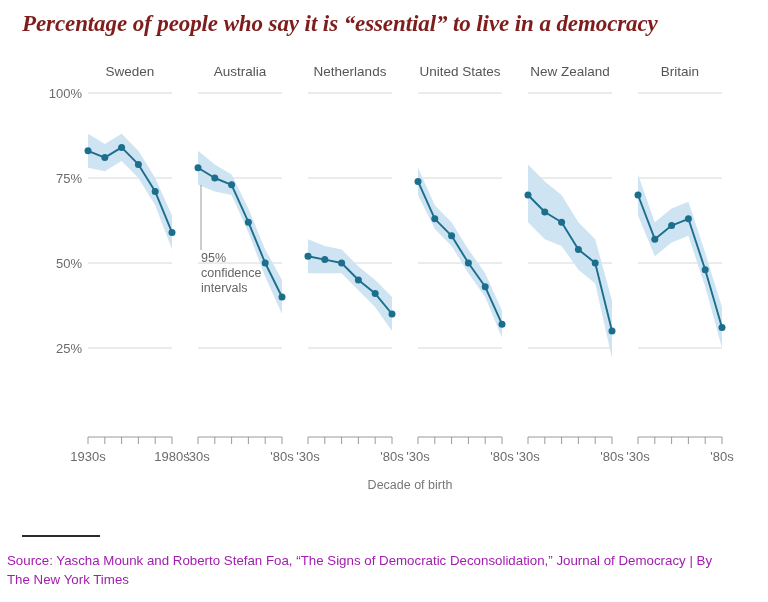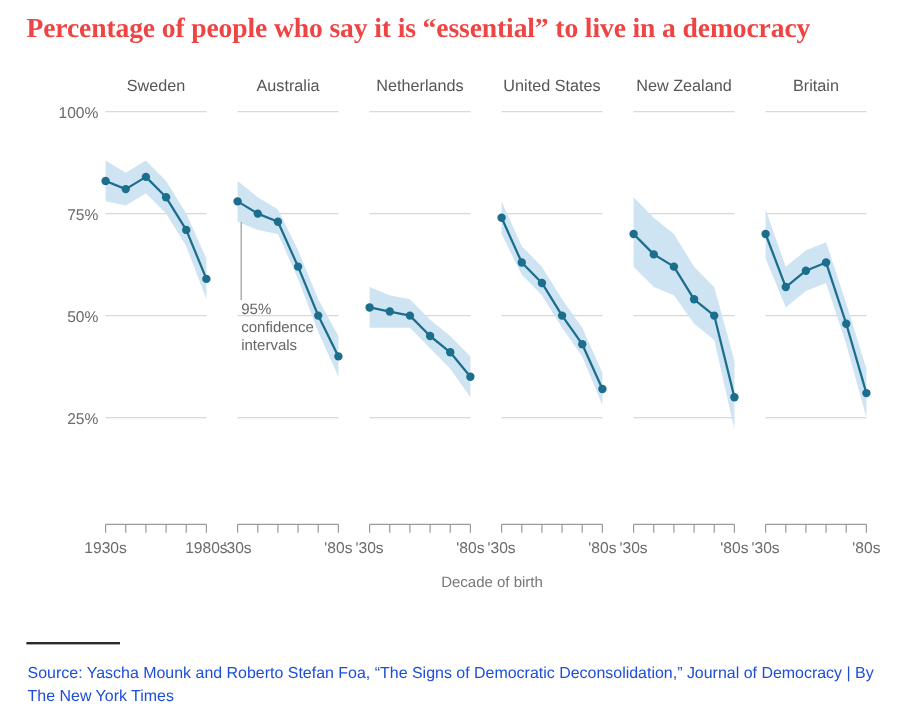--- a/index.html
+++ b/index.html
@@ -17,23 +17,24 @@
   }
 
   #chart-title {
     position: absolute;
     left: 22px;
     top: 10px;
     width: 726px;
     font-family: "Liberation Serif", serif;
     font-size: 23px;
     font-weight: bold;
-    color: #ef4444;
+    color: #7f1d1d;
     letter-spacing: -0.1px;
     line-height: 1.2;
+    font-style: italic;
   }
 
   #plot-area {
     position: absolute;
     left: 0;
     top: 0;
     width: 768px;
     height: 500px;
   }
   #plot-svg { display: block; }
@@ -93,26 +94,26 @@
   #footer-rule {
     position: absolute;
     left: 22px;
     top: 535px;
     width: 78px;
     height: 0;
     border-top: 2px solid #2a2a2a;
   }
   #source-note {
     position: absolute;
-    left: 23px;
+    left: 7px;
     top: 551px;
     width: 722px;
     font-size: 13.3px;
     line-height: 1.45;
-    color: #1d4ed8;
+    color: #a21caf;
   }
 </style>
 </head>
 <body>
 
 <div id="chart-title">Percentage of people who say it is “essential” to live in a democracy</div>
 
 <div id="plot-area">
   <svg id="plot-svg" width="768" height="500" xmlns="http://www.w3.org/2000/svg">
     <g id="y-axis-group">

